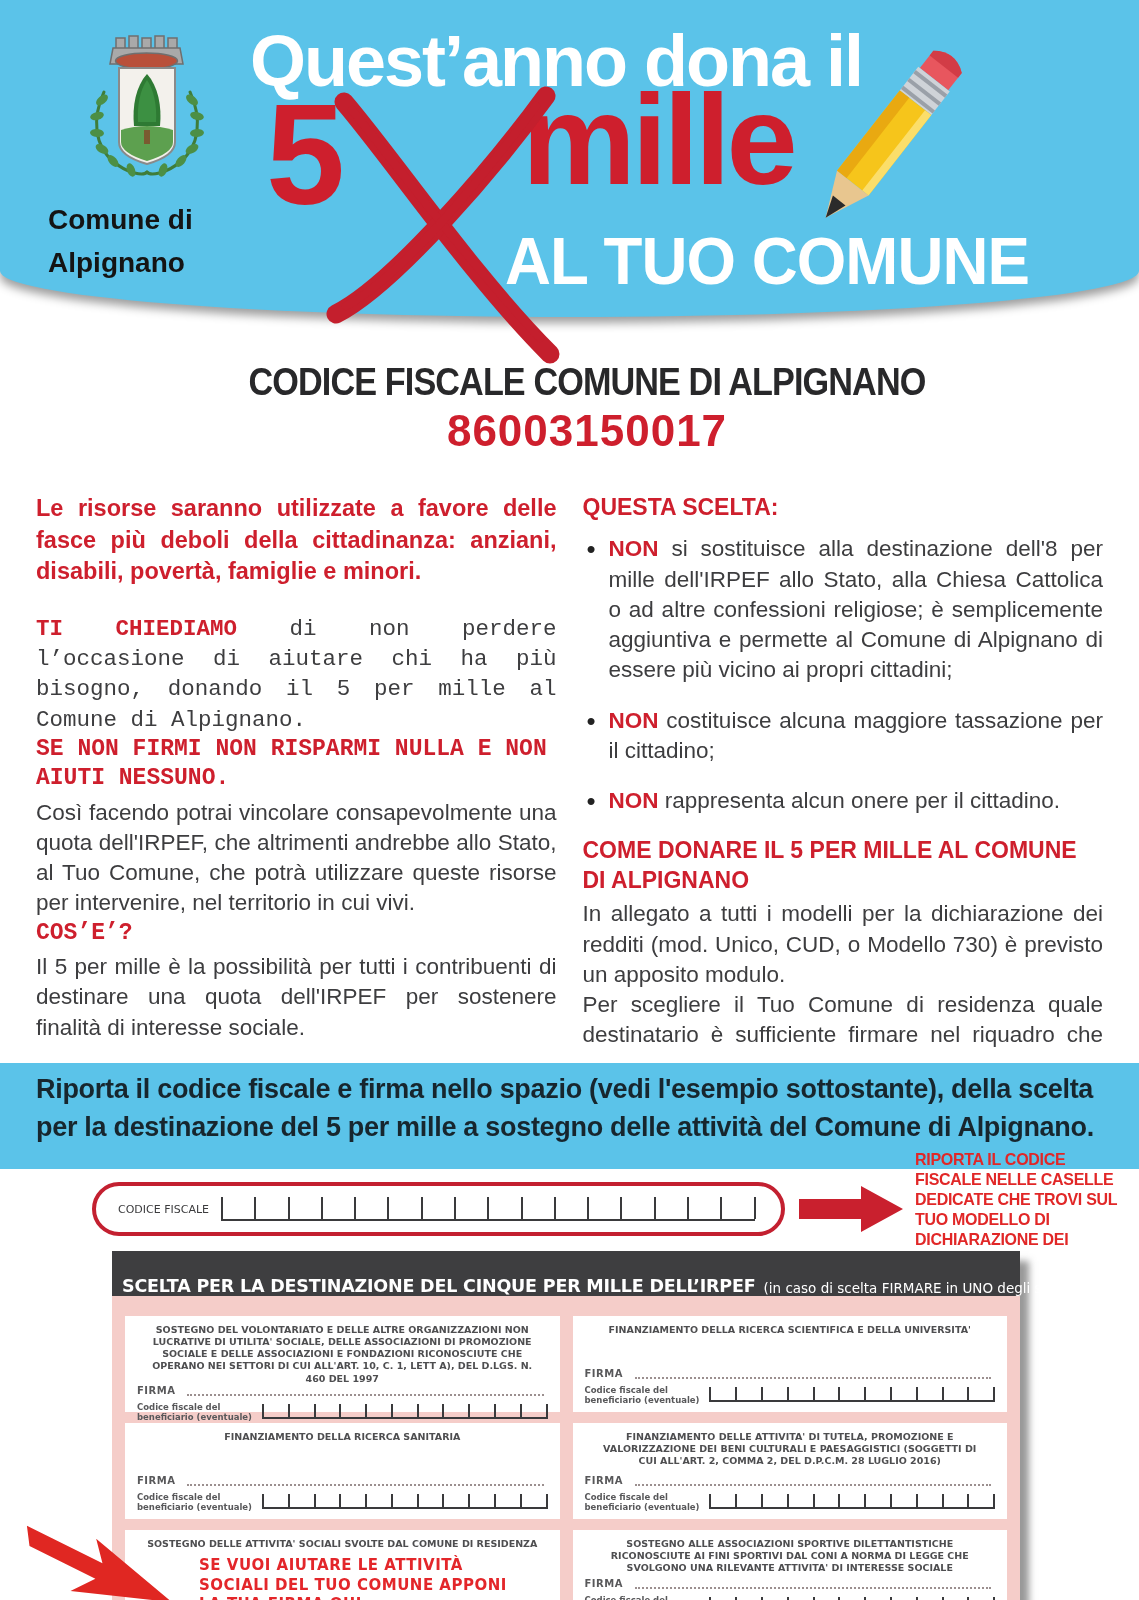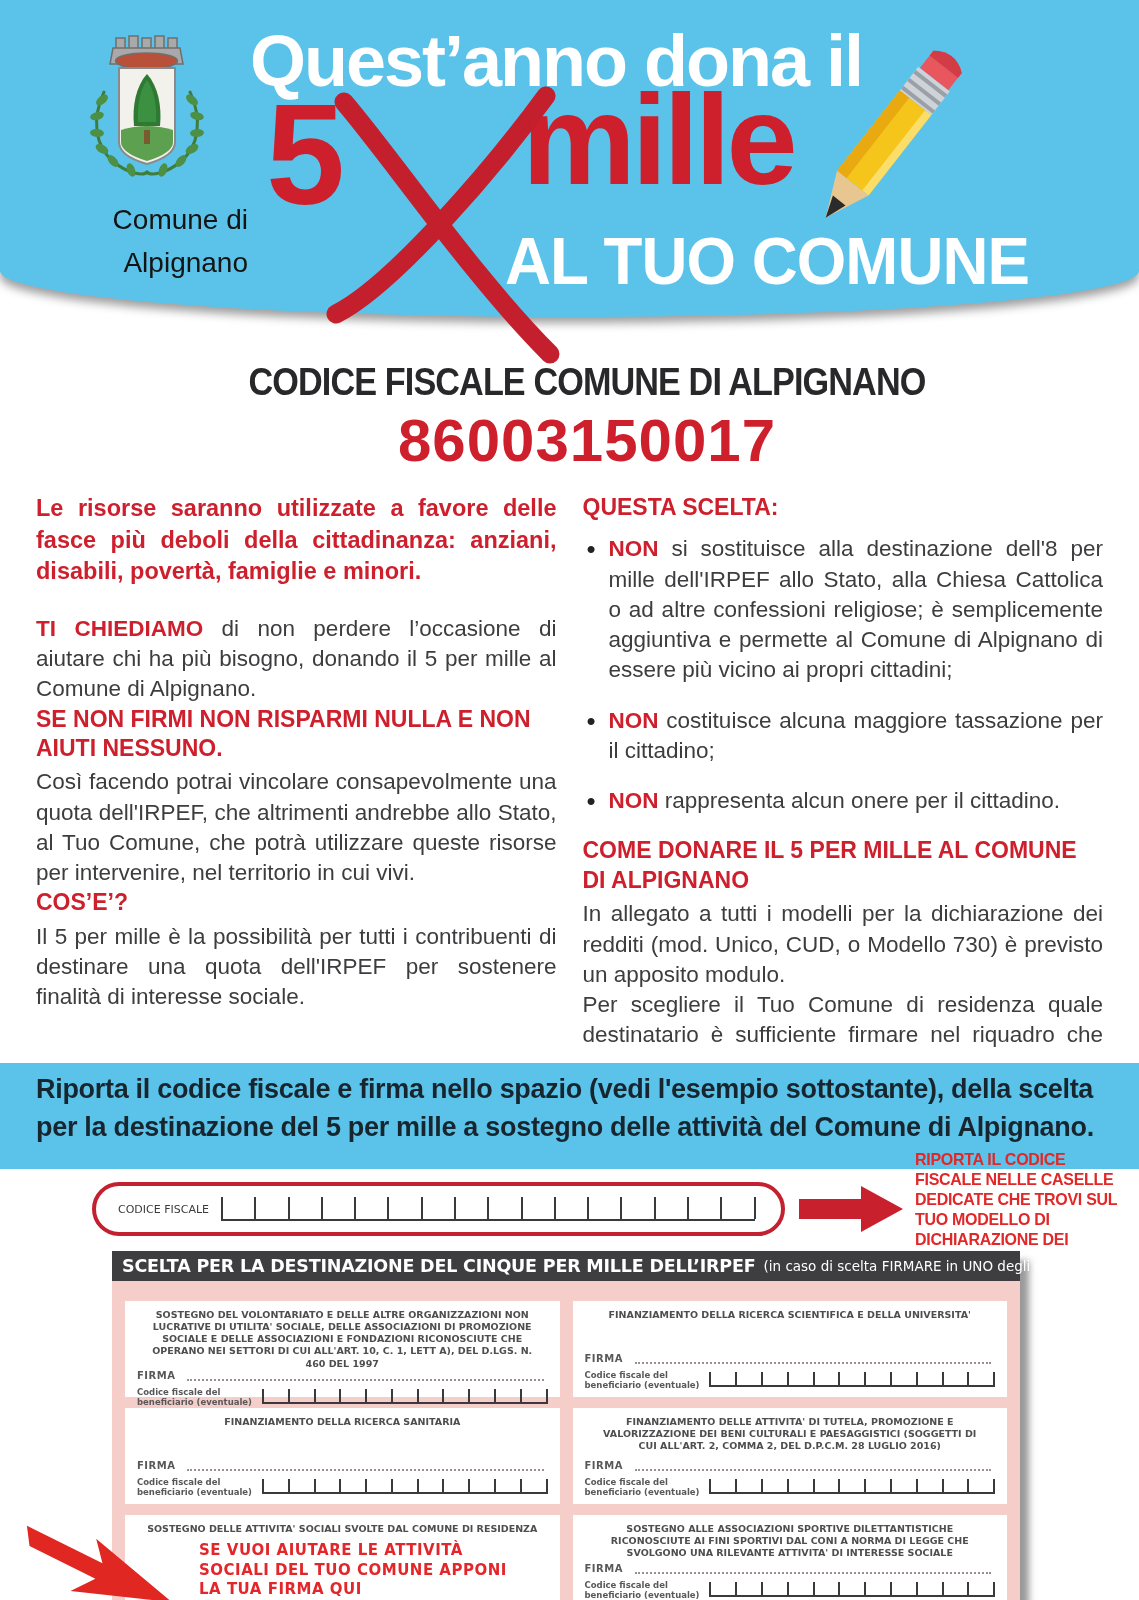--- a/index.html
+++ b/index.html
@@ -7,47 +7,47 @@
               font-family:"Liberation Sans", sans-serif; }
 
   
   .header { position:relative; width:1139px; height:335px; }
   .header-bg { position:absolute; left:0; top:0; right:0; bottom:18px;
     background:#5BC3E9;
     border-radius:0 0 50% 50% / 0 0 46px 46px;
     filter:drop-shadow(0 6px 5px rgba(0,0,0,.38)); }
   .coa { position:absolute; left:86px; top:34px; width:122px; height:158px; z-index:2; }
   .commune-name { position:absolute; left:48px; top:198px; width:200px; z-index:2;
-    font-size:28px; font-weight:400; color:#141414; line-height:1.55; text-align:right; }
+    font-size:28px; font-weight:700; color:#141414; line-height:1.55; text-align:left; }
   .qa-title { position:absolute; left:250px; top:20px; z-index:2;
     font-size:72px; font-weight:700; color:#ffffff; letter-spacing:-2px; }
   .five { position:absolute; left:266px; top:84px; z-index:2;
     font-size:142px; line-height:1; font-weight:700; color:#CE1F2D; }
   .mille { position:absolute; left:522px; top:76px; z-index:2;
     font-size:128px; line-height:1; font-weight:700; color:#CE1F2D; letter-spacing:-4px; }
   .subtitle { position:absolute; left:505px; top:222px; z-index:2;
     font-size:67px; font-weight:800; color:#ffffff; letter-spacing:-1px;
     transform:scaleX(.95); transform-origin:left center; white-space:nowrap; }
   .xmark { position:absolute; left:322px; top:86px; width:240px; height:282px; z-index:3; }
   .pencil { position:absolute; left:815px; top:28px; width:150px; height:215px; z-index:2;
     transform:rotate(38deg); transform-origin:50% 50%; }
 
   
   .cf-section { height:150px; padding-top:26px; text-align:center;padding-left:35px; }
   .cf-heading { font-size:38px; font-weight:700; color:#28282a; letter-spacing:-1px;
     transform:scaleX(.9); transform-origin:center; }
-  .cf-number { font-size:60px; font-weight:700; color:#CE1F2D; letter-spacing:1px; margin-top:2px; }
+  .cf-number { font-size:44px; font-weight:700; color:#CE1F2D; letter-spacing:1px; margin-top:2px; }
 
   
   .columns { display:flex; gap:26px; padding:0 36px; margin-top:8px; height:558px; overflow:hidden; }
   .col { width:50%; font-size:22.5px; line-height:1.345; color:#3d3d3f; text-align:justify; }
   .red-b { color:#CE1F2D; font-weight:700; }
   .col h3 { font-size:23px; line-height:1.28; color:#CE1F2D; text-align:left; margin:0 0 4px; }
   .intro { color:#CE1F2D; font-weight:700; font-size:23.5px; }
-  .mt { margin-top:26px; }
+  .mt { margin-top:26px;font-family:Liberation Mono, monospace; }
   .bullets { list-style:none; margin-top:12px; }
   .bullets li { position:relative; padding-left:26px; margin-bottom:20px; }
   .bullets li::before { content:"•"; position:absolute; left:4px; top:-2px;
     color:#222; font-size:26px; }
 
   
   .banner { margin-top:12px; height:106px; background:#5BC3E9;
     display:flex; align-items:center; padding:0 30px 15px 36px; }
   .banner p { font-size:27px; font-weight:700; color:#17262e; line-height:1.38;
     letter-spacing:-0.3px; }
@@ -64,22 +64,22 @@
   .comb span:last-child { border-right:2px solid #3a3a3c; }
   .comb-big { flex:1; height:24px; }
   .comb-big span { flex:1; }
   .arrow-right { margin-left:14px; flex:0 0 auto; }
   .cf-note { margin-left:12px; width:215px; font-size:16.5px; font-weight:700;
     color:#E12727; line-height:1.22; letter-spacing:-0.3px; transform:scaleX(.97);
     transform-origin:left center; width:230px;}
 
   .form-scan { position:relative; margin:14px 0 0 112px; width:908px;
     box-shadow:10px 9px 7px -1px rgba(70,70,70,.55); background:#F5CDC9; }
-  .scan-header { height:30px; background:#3e3e40; color:#fff; display:flex;
-    align-items:center; padding:0 10px; gap:8px; font-family:"DejaVu Sans", sans-serif; }
+  .scan-header { height:45px; background:#3e3e40; color:#fff; display:flex;
+    align-items:flex-end; padding:0 10px; gap:8px; font-family:"DejaVu Sans", sans-serif; }
   .scan-header .main { font-size:17.5px; font-weight:700; letter-spacing:-0.2px; white-space:nowrap; }
   .scan-header .note { font-size:13.5px; font-weight:400; white-space:nowrap; }
   .scan-body { padding:20px 13px; display:grid; grid-template-columns:1fr 1fr;
     grid-template-rows:96px 96px 92px; gap:11px 13px; }
   .panel { background:#fff; padding:6px 12px 7px; display:flex; flex-direction:column;
     font-family:"DejaVu Sans", sans-serif; }
   .panel-title { font-size:9.5px; font-weight:700; line-height:1.28; color:#4e4e50;
     text-align:center; margin:2px auto 0; max-width:96%; }
   .panel-bottom { margin-top:auto; }
   .firma-row { display:flex; align-items:flex-end; gap:12px; margin-bottom:6px; }

